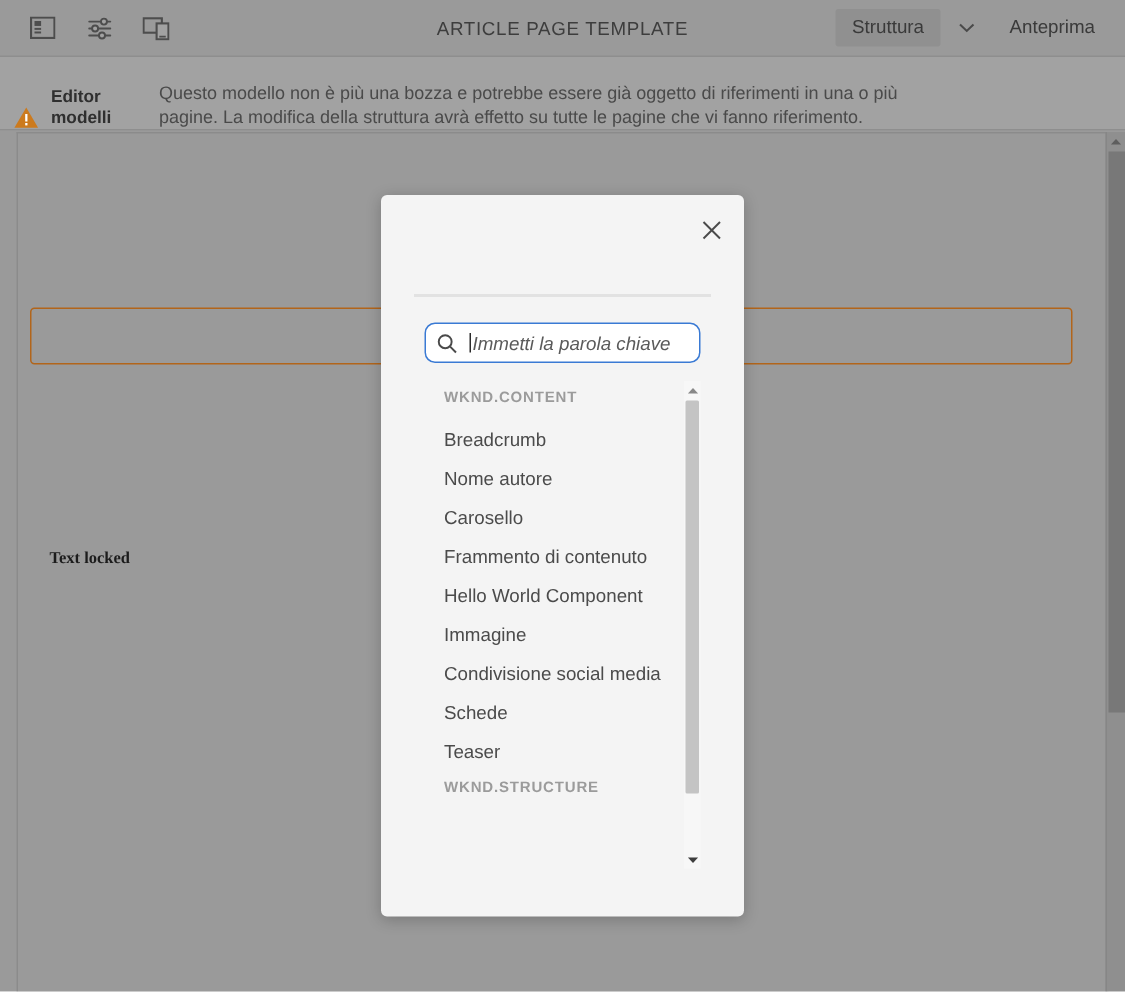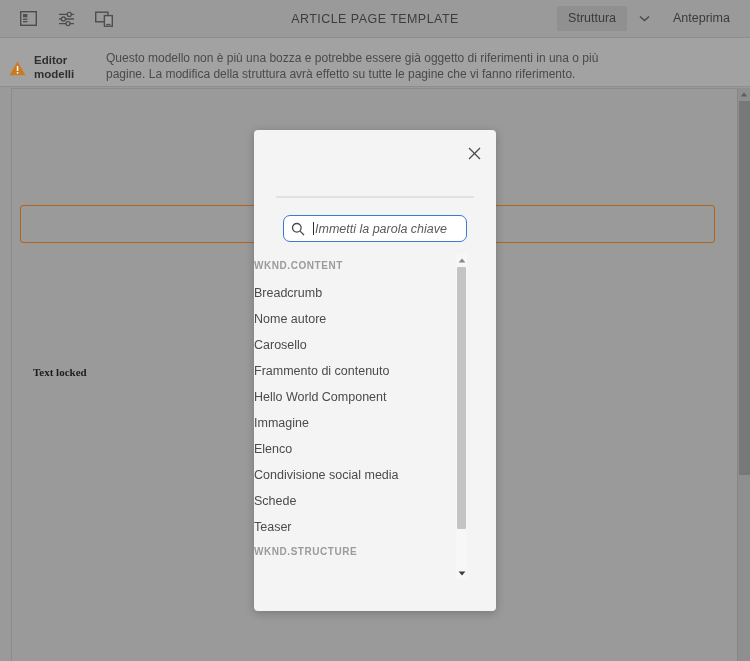--- a/index.html
+++ b/index.html
@@ -93,21 +93,21 @@
   }
 
   
   .banner {
     position: absolute;
     top: 38px; left: 0;
     width: 750px;
     height: 49px;
     background: #a2a2a2;
     display: flex;
-    align-items: center;
+    align-items: flex-end;
     padding-top: 7px;
     border-bottom: 1px solid #8e8e8e;
   }
 
   .banner-icon {
     width: 34px;
     display: flex;
     justify-content: center;
     padding-top: 5px;
   }
@@ -270,20 +270,21 @@
     top: 124px; left: 0;
     width: 242px;
     height: 325px;
     overflow: hidden;
   }
 
   .list-inner {
     position: absolute;
     top: 0; left: 0;
     width: 213px;
+    padding-left: 42px;
   }
 
   .group-header {
     font-size: 10px;
     font-weight: bold;
     letter-spacing: 0.55px;
     color: #9b9b9b;
     padding-top: 6px;
     padding-bottom: 9px;
   }
@@ -433,21 +434,20 @@
       <div class="list-inner">
 
         <div class="group-header">WKND.CONTENT</div>
 
         <div class="list-item">Breadcrumb</div>
         <div class="list-item">Nome autore</div>
         <div class="list-item">Carosello</div>
         <div class="list-item">Frammento di contenuto</div>
         <div class="list-item">Hello World Component</div>
         <div class="list-item">Immagine</div>
-        <div class="list-item">Elenco</div>
         <div class="list-item">Condivisione social media</div>
         <div class="list-item">Schede</div>
         <div class="list-item">Teaser</div>
 
         <div class="group-header">WKND.STRUCTURE</div>
 
       </div>
     </div>
 
     <div class="list-scrollbar">

